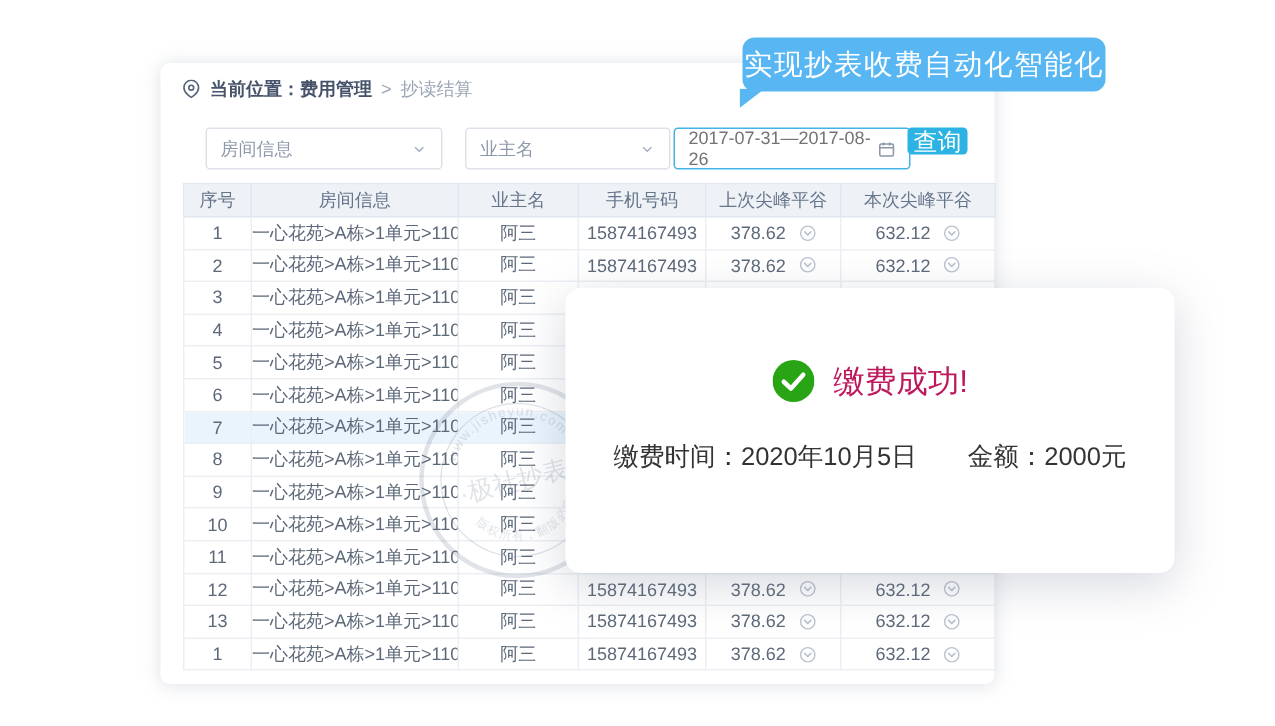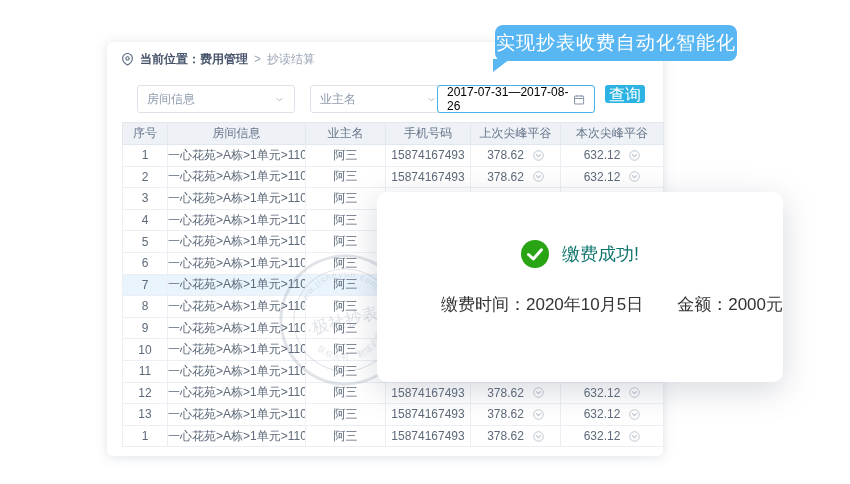--- a/index.html
+++ b/index.html
@@ -26,21 +26,21 @@
   .bc-sep, .bc-cur { color:#9aa5b5; }
 
   
   .filters { position:absolute; left:30px; top:43px; width:526px; height:28px; }
   .select, .daterange { position:absolute; top:0; height:28px; background:#fff;
     border:1px solid #dde2ea; border-radius:3px; display:flex; align-items:center;
     justify-content:space-between; padding:0 9px; font-size:12px; cursor:pointer; }
   .select { color:#8d99ab; }
   #sel-room  { left:0;    width:158px; }
   #sel-owner { left:173px; width:137px; }
-  .daterange { left:300px; width:158px; border-color:var(--date-border,#45b2ea); color:#000000; }
+  .daterange { left:312px; width:158px; border-color:var(--date-border,#45b2ea); color:#737373; }
   .search { position:absolute; left:468px; top:0; width:40px; height:18px;
     background:var(--accent,#2cb3e3); color:#fff; border:none; border-radius:3px;
     font-size:16px; cursor:pointer; }
 
   
   table { position:absolute; left:15px; top:80px; width:541px;
     border-collapse:collapse; table-layout:fixed; font-size:12px; }
   thead th { height:22px; background:#eef2f7; color:#67758a; font-weight:normal;
     border:1px solid #e1e7ef; text-align:center; }
   tbody td { height:21.6px; color:#5d6979; text-align:center;
@@ -52,22 +52,22 @@
   
   .stamp { position:absolute; left:277px; top:252px; width:136px; height:136px;
     transform:rotate(-14deg); opacity:0.20; z-index:4; pointer-events:none; }
   .stamp text, .stamp textPath { fill:#6b7a8d; }
 
   
   .modal { position:absolute; left:377px; top:192px; width:406px; height:190px;
     background:#fff; border-radius:10px; z-index:10;
     box-shadow:0 8px 32px rgba(110,120,140,0.28); }
   .modal-title { display:flex; align-items:center; justify-content:center; gap:13px;
-    margin-top:48px; font-size:18px; color:#0f766e; }
-  .modal-info { display:flex; justify-content:flex-end; margin-top:25px;
+    margin-top:48px; font-size:21px; color:#be185d; }
+  .modal-info { display:flex; justify-content:center; margin-top:25px;
     font-size:17px; color:#333; }
   .amount { margin-left:34px; }
 </style>
 </head>
 <body>
 
 <div class="page">
 
   <div class="banner">
     <span>实现抄表收费自动化智能化</span>

